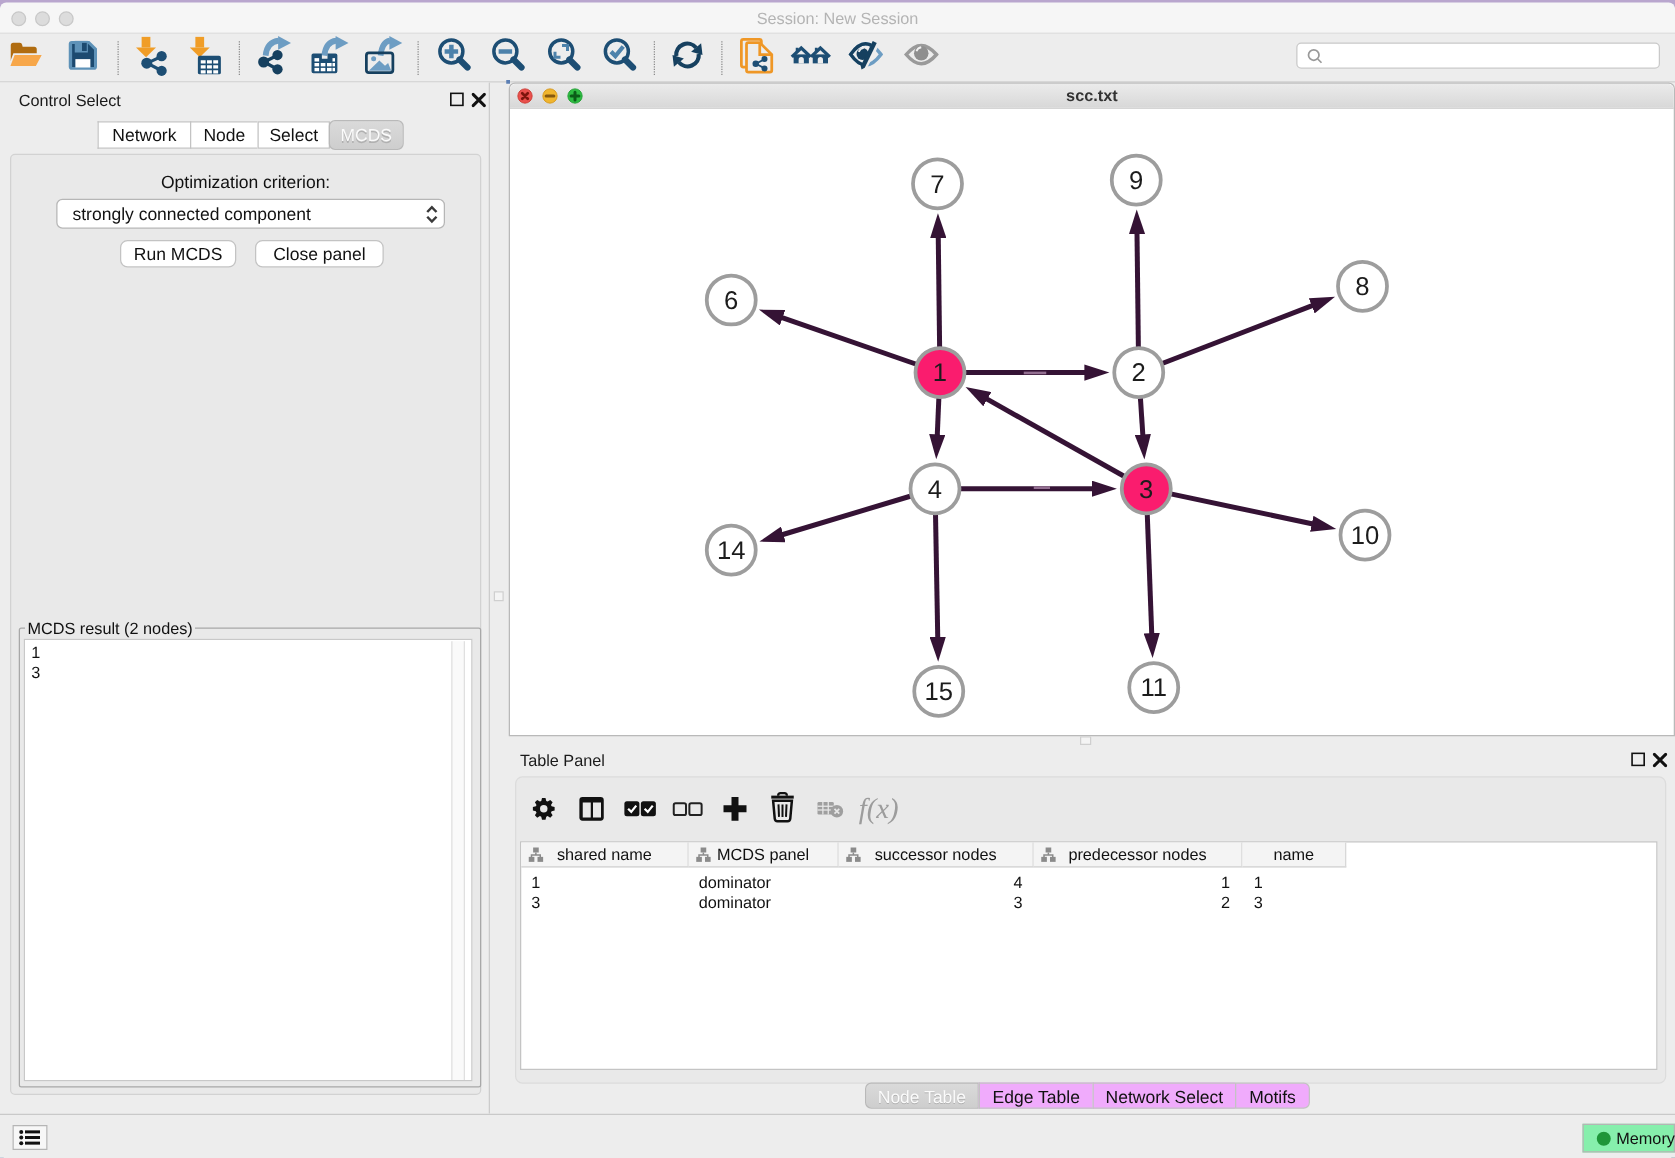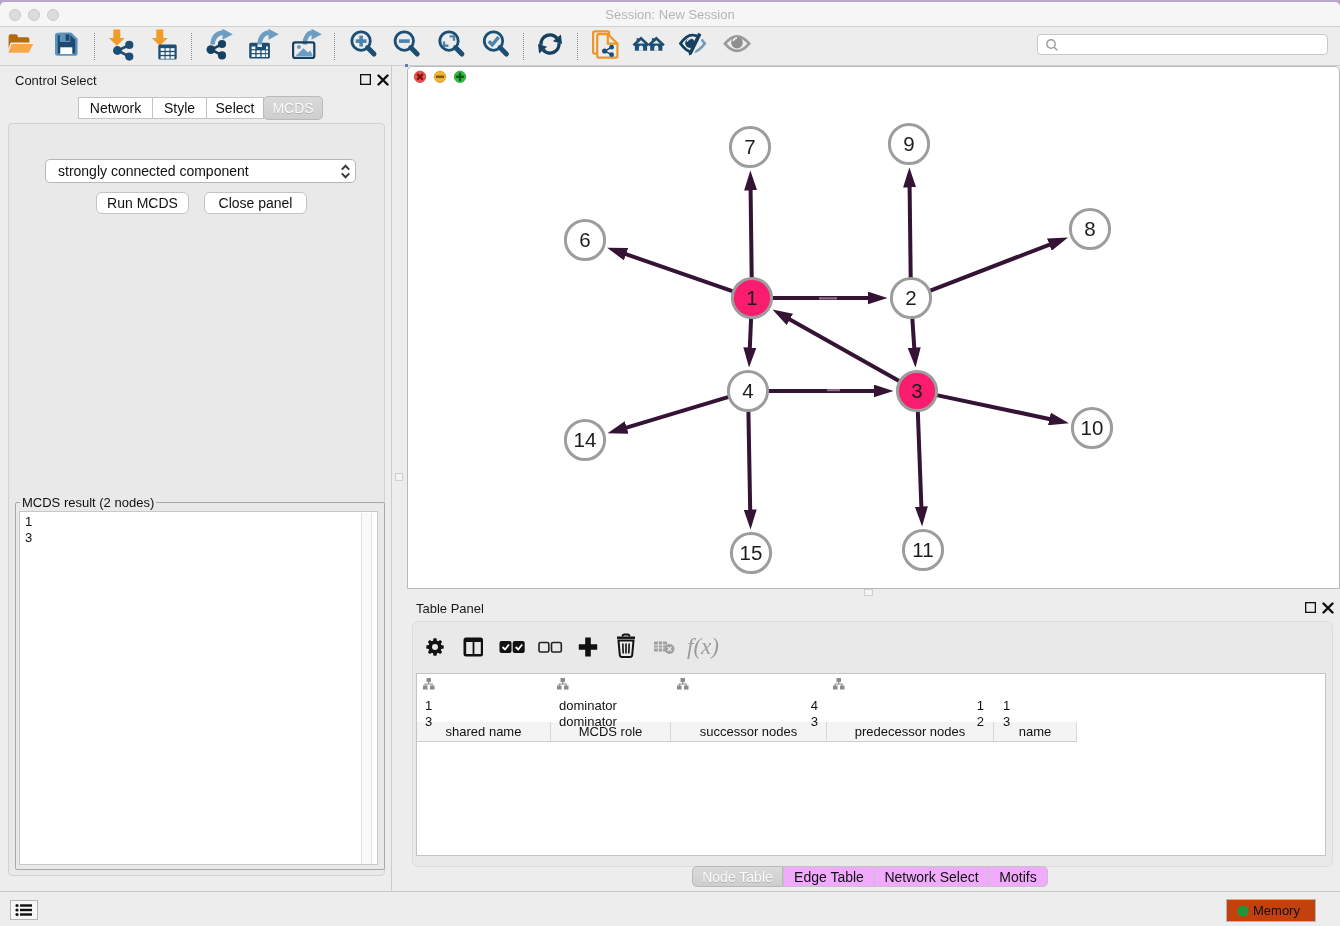--- a/index.html
+++ b/index.html
@@ -27,26 +27,26 @@
 fieldset#mcdsres legend { font-size:13px; color:#111; margin-left:4px; padding:0 2px; }
 #mcdstxt { position:absolute; left:3px; top:1px; width:359px; height:354px; background:#fff; border:1px solid #c8c8c8; font-size:13px; line-height:16px; padding:2px 0 0 5px; color:#111; }
 #mcscroll { position:absolute; right:5px; top:1px; width:11px; height:351px; background:#fafafa; border-left:1px solid #e0e0e0; border-right:1px solid #e0e0e0; }
 
 #sccwin { left:407px; top:66px; width:933px; height:523px; background:#fff; border:1px solid #b9b9b9; border-radius:5px 5px 0 0; }
 #scctitle { position:absolute; left:0; top:0; width:100%; height:20px; background:linear-gradient(#ebebeb,#d8d8d8); border-bottom:1px solid #b5b5b5; border-radius:5px 5px 0 0; text-align:center; font-size:13px; font-weight:bold; color:#333; line-height:20px; }
 
 #tpanel { left:407px; top:597px; width:933px; height:294px; background:#ededed; }
 #ttoolbar { position:absolute; left:5px; top:28px; width:923px; height:44px;padding-left:41px; }
 #ttable { position:absolute; left:9px; top:76px; width:910px; height:183px; background:#fff; border:1px solid #c4c4c4; }
-.thead { position:absolute; top:0; height:20px; background:#f4f4f4; border-right:1px solid #d8d8d8; border-bottom:1px solid #cfcfcf; font-size:13px; color:#111; text-align:center; line-height:20px;margin-top:48px; }
+.thead { position:absolute; top:0; height:20px; background:#f4f4f4; border-right:1px solid #d8d8d8; border-bottom:1px solid #cfcfcf; font-size:13px; color:#111; text-align:center; line-height:20px; }
 .tcell { position:absolute; font-size:13px; color:#111; }
 .btab { position:absolute; top:269px; height:21px; background:#f0abfc; border:1px solid #c3c3c3; border-right:none; font-size:14px; color:#111; text-align:center; line-height:20px; }
 
 #statusbar { left:0; top:891px; width:1340px; height:35px; background:#ededed; border-top:1px solid #c9c9c9; }
-#membtn { position:absolute; right:24px; top:7px; width:90px; height:23px; background:#c2410c; border:1px solid #b5b5b5; font-size:13px; color:#111; }
+#membtn { position:absolute; right:0; top:7px; width:74px; height:23px; background:#86efac; border:1px solid #b5b5b5; font-size:13px; color:#111; }
 #listbtn { position:absolute; left:10px; top:8px; width:28px; height:20px; background:#f7f7f7; border:1px solid #b5b5b5; }
 </style>
 </head>
 <body>
 <div class="abs" style="left:0;top:0;width:1340px;height:6px;background:#b9a6ce"></div>
 <div class="abs" id="titlebar">
   <div class="tl-dot" style="left:9px"></div>
   <div class="tl-dot" style="left:28px"></div>
   <div class="tl-dot" style="left:47px"></div>
   <div id="wtitle">Session: New Session</div>
@@ -229,42 +229,44 @@
 <div class="abs" id="cpanel">
   <div class="panhead" style="position:absolute;left:15px;top:7px">Control Select</div>
   <svg style="position:absolute;left:360px;top:8px" width="11" height="11" viewBox="0 0 11 11">
       <rect x="0.5" y="0.5" width="10" height="10" fill="none" stroke="#111" stroke-width="1.6"></rect>
     </svg>
   <svg style="position:absolute;left:377px;top:8px" width="12" height="12" viewBox="0 0 12 12">
       <path d="M1.5 1.5 L10.5 10.5 M10.5 1.5 L1.5 10.5" stroke="#111" stroke-width="2.4" stroke-linecap="round"></path>
     </svg>
   <div class="tabstrip" style="left:78px;top:31px;width:246px;height:22px">
     <div class="tabbtn" style="left:0;width:74px">Network</div>
-    <div class="tabbtn" style="left:74px;width:54px">Style</div>
+    <div class="tabbtn" style="left:74px;width:54px">Node</div>
     <div class="tabbtn" style="left:128px;width:58px;border-right:1px solid #c3c3c3">Select</div>
     <div class="tabbtn tabsel" style="left:185px;top:-1px;width:60px;line-height:23px">MCDS</div>
   </div>
   <div id="cpcontent">
+    <div style="position:absolute;left:0;top:13px;width:100%;text-align:center;font-size:14px;color:#111">Optimization criterion:</div>
     <div id="combo">strongly connected component
       <svg width="11" height="16" viewBox="0 0 11 16" style="position:absolute;right:4px;top:4px">
           <path d="M1.8 5.6 L5.5 1.8 L9.2 5.6" fill="none" stroke="#3a3a3a" stroke-width="2"></path>
           <path d="M1.8 9.4 L5.5 13.2 L9.2 9.4" fill="none" stroke="#3a3a3a" stroke-width="2"></path>
         </svg>
     </div>
     <div class="btn" style="left:87px;top:68px;width:93px;height:22px;line-height:21px">Run MCDS</div>
     <div class="btn" style="left:195px;top:68px;width:103px;height:22px;line-height:21px">Close panel</div>
     <fieldset id="mcdsres">
       <legend>MCDS result (2 nodes)</legend>
       <div id="mcdstxt">1<br>3<div id="mcscroll"></div></div>
     </fieldset>
   </div>
 </div>
 
 <div class="abs" style="left:405px;top:64px;width:3px;height:3px;background:#5b7fb4"></div>
 <div class="abs" id="sccwin">
+  <div id="scctitle">scc.txt</div>
   <svg width="70" height="20" viewBox="0 0 70 20" style="position:absolute;left:0;top:0">
     <circle cx="12" cy="9.8" r="5.7" fill="#ea504d" stroke="#cf3f38" stroke-width="0.8"></circle>
     <path d="M9.8 7.6 L14.2 12 M14.2 7.6 L9.8 12" stroke="#7e150d" stroke-width="2.2" stroke-linecap="round"></path>
     <circle cx="32" cy="9.8" r="5.7" fill="#f0b52e" stroke="#d99b1e" stroke-width="0.8"></circle>
     <line x1="28.9" y1="9.8" x2="35.1" y2="9.8" stroke="#86590e" stroke-width="2.4" stroke-linecap="round"></line>
     <circle cx="52" cy="9.8" r="5.7" fill="#2dbb41" stroke="#23a335" stroke-width="0.8"></circle>
     <path d="M52 6.7 L52 12.9 M48.9 9.8 L55.1 9.8" stroke="#0b5c18" stroke-width="2.4" stroke-linecap="round"></path>
   </svg>
   <svg id="graph" width="931" height="501" viewBox="0 0 931 501" style="position:absolute;left:0;top:21px">
     <defs>
@@ -370,21 +372,21 @@
             <line x1="250.6" y1="16.5" x2="250.6" y2="26.5"></line>
           </g>
           <circle cx="257.5" cy="24" r="5" fill="#9c9c9c"></circle>
           <path d="M255.6 22.1 L259.4 25.9 M259.4 22.1 L255.6 25.9" stroke="#e7e7e7" stroke-width="1.4"></path>
         </g>
     <text x="275" y="29" font-family="Liberation Serif, serif" font-style="italic" font-size="23" fill="#9c9c9c">f(x)</text>
   </svg>
   </div>
   <div id="ttable">
     <div class="thead" style="left:0;width:134px">shared name</div>
-    <div class="thead" style="left:134px;width:120px">MCDS role</div>
+    <div class="thead" style="left:134px;width:120px">MCDS panel</div>
     <div class="thead" style="left:254px;width:156px">successor nodes</div>
     <div class="thead" style="left:410px;width:167px">predecessor nodes</div>
     <div class="thead" style="left:577px;width:83px">name</div>
     <svg width="660" height="20" viewBox="0 0 660 20" style="position:absolute;left:0;top:0">
       <g fill="#8b8b8b">
         <g transform="translate(6,4)">
             <rect x="3.5" y="0" width="4.5" height="4"></rect>
             <rect x="0" y="7.5" width="4.5" height="4"></rect>
             <rect x="7" y="7.5" width="4.5" height="4"></rect>
             <path d="M5.7 4 L5.7 6 M2.2 7.5 L2.2 6 L9.2 6 L9.2 7.5" stroke="#8b8b8b" fill="none" stroke-width="1.2"></path>

